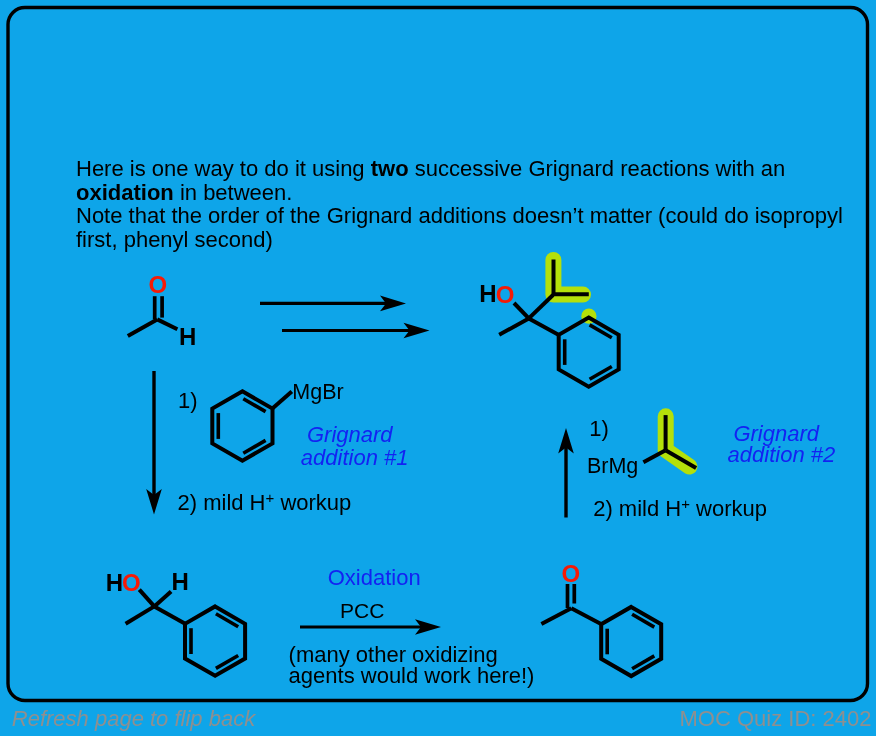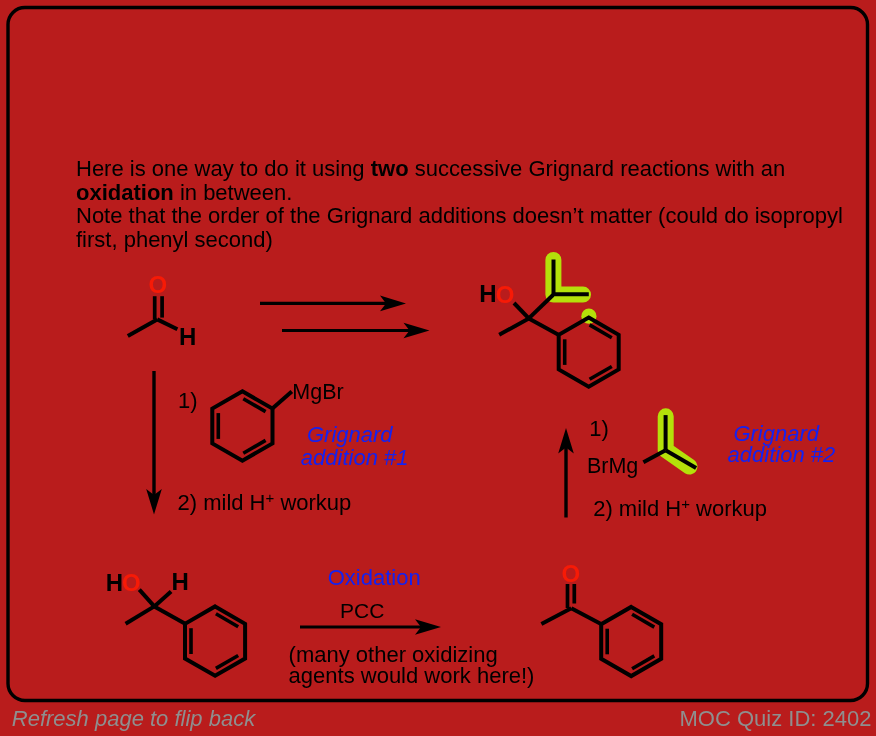--- a/index.html
+++ b/index.html
@@ -1,16 +1,16 @@
 <!DOCTYPE html>
 <html><head>
 <meta charset="utf-8">
 <style>
   html,body { margin:0; padding:0; background:#ffffff; }
-  #page { position:relative; width:876px; height:736px; background:#b91c1c; overflow:hidden; }
+  #page { position:relative; width:876px; height:736px; background:#0ea5e9; overflow:hidden; }
 </style>
 </head>
 <body>
 <div id="page">
 <svg width="876" height="736" viewBox="0 0 876 736">
 <rect x="8" y="7.5" width="859.5" height="693" rx="17" fill="none" stroke="#000" stroke-width="3.4"></rect>
 <text x="76.0" y="176.2" font-family="Liberation Sans, sans-serif" font-size="22" fill="#000000">Here is one way to do it using <tspan font-weight="bold">two</tspan> successive Grignard reactions with an</text>
 <text x="76.0" y="199.8" font-family="Liberation Sans, sans-serif" font-size="22" fill="#000000"><tspan font-weight="bold">oxidation</tspan> in between.</text>
 <text x="76.0" y="223.4" font-family="Liberation Sans, sans-serif" font-size="22" fill="#000000">Note that the order of the Grignard additions doesn’t matter (could do isopropyl</text>
 <text x="76.0" y="247.0" font-family="Liberation Sans, sans-serif" font-size="22" fill="#000000">first, phenyl second)</text>

